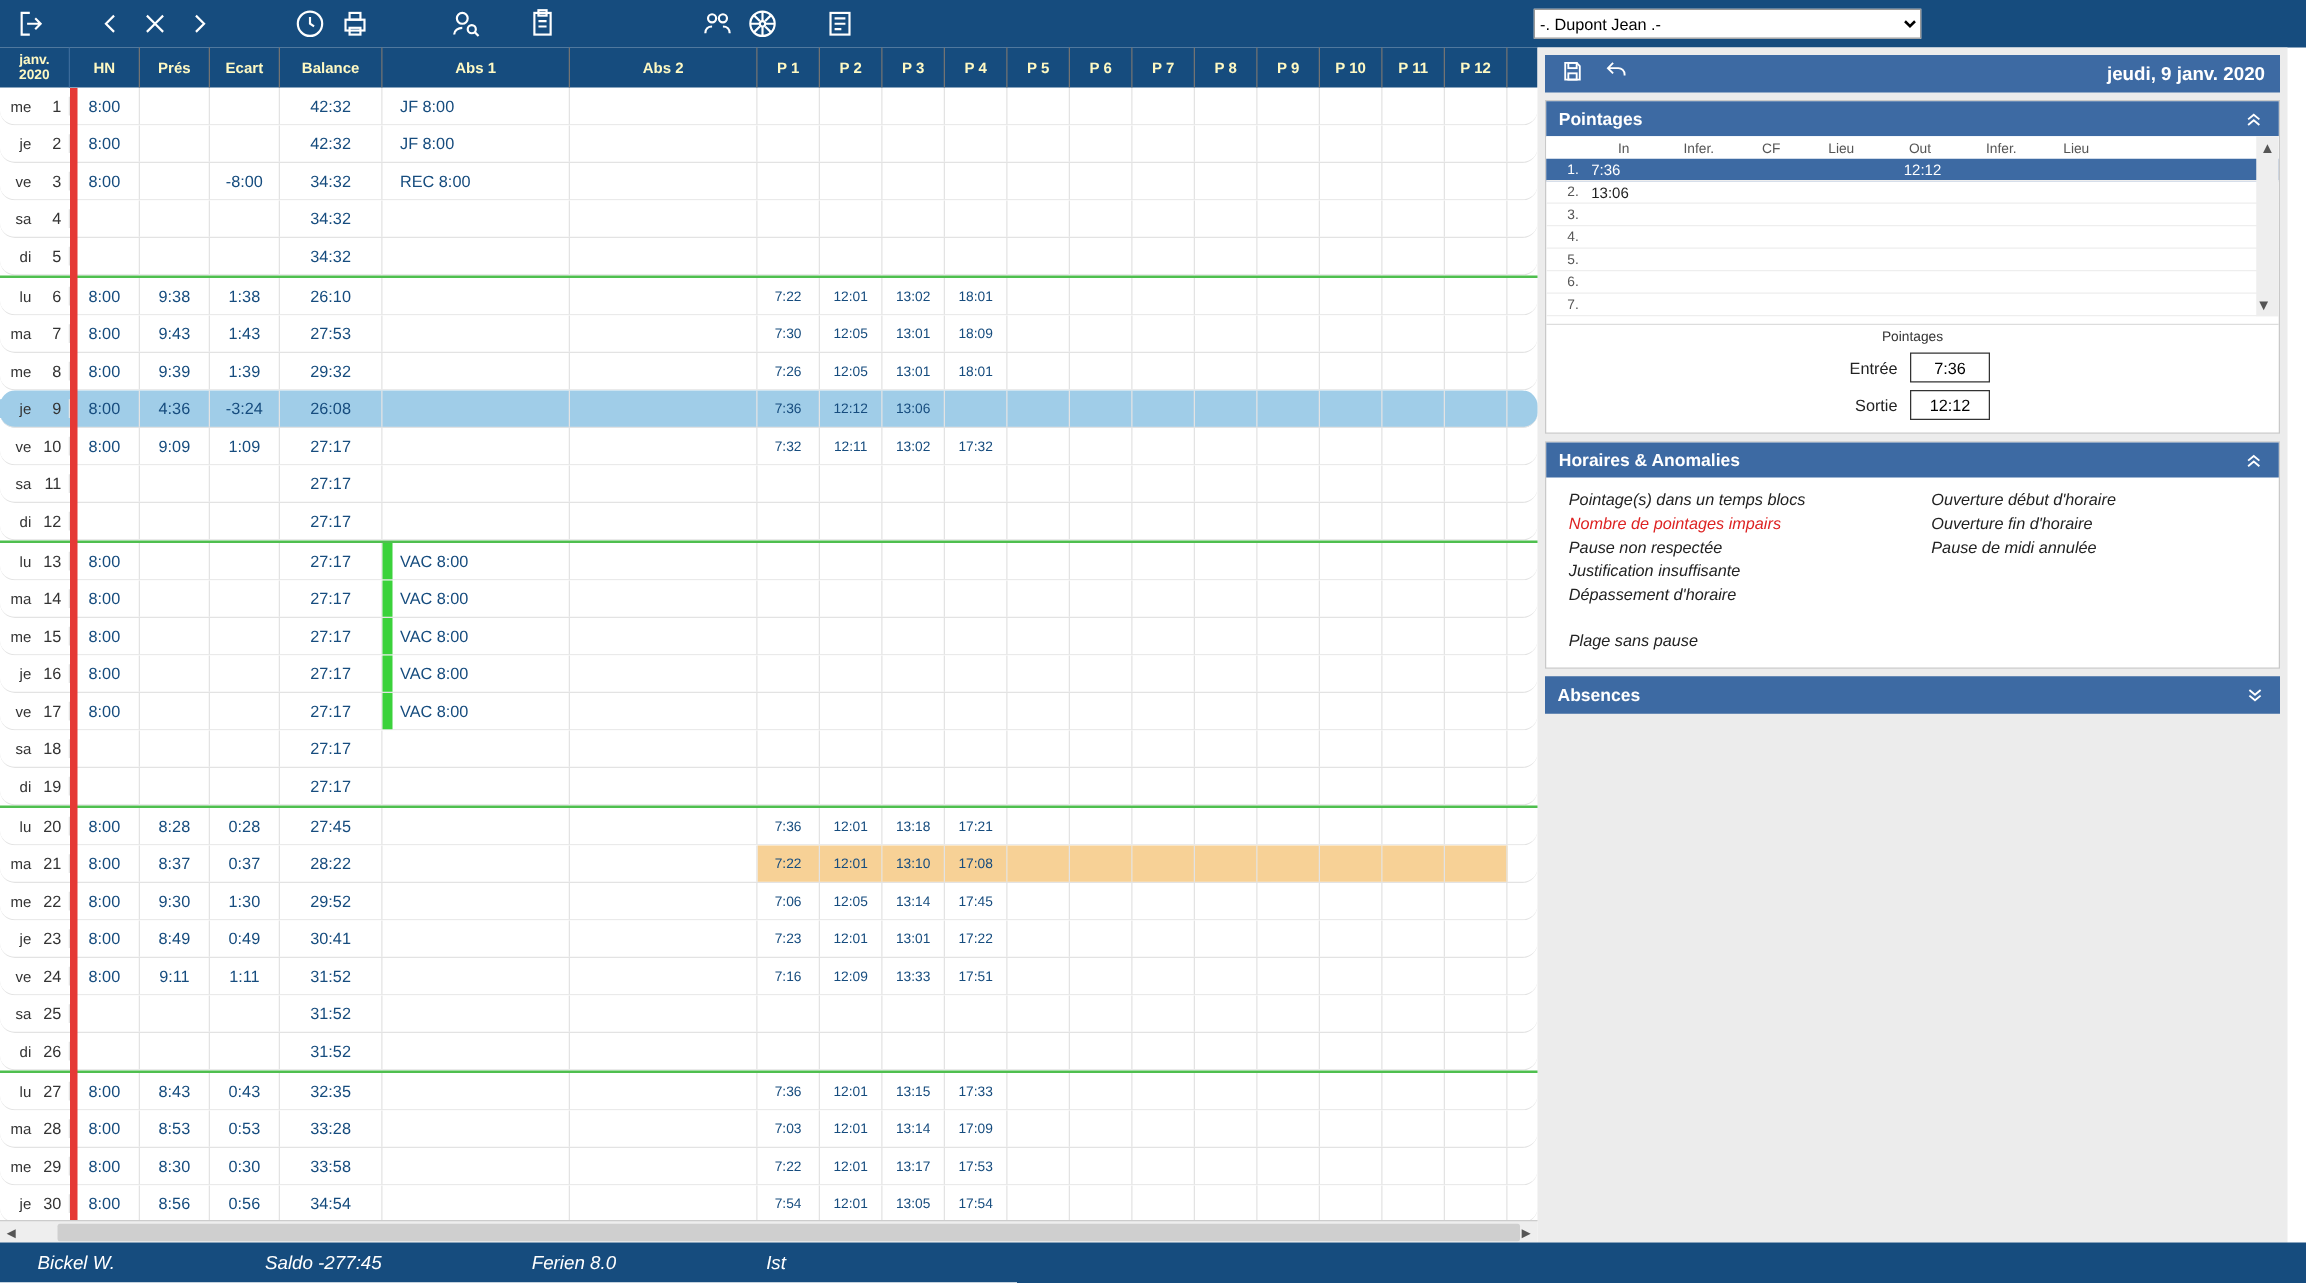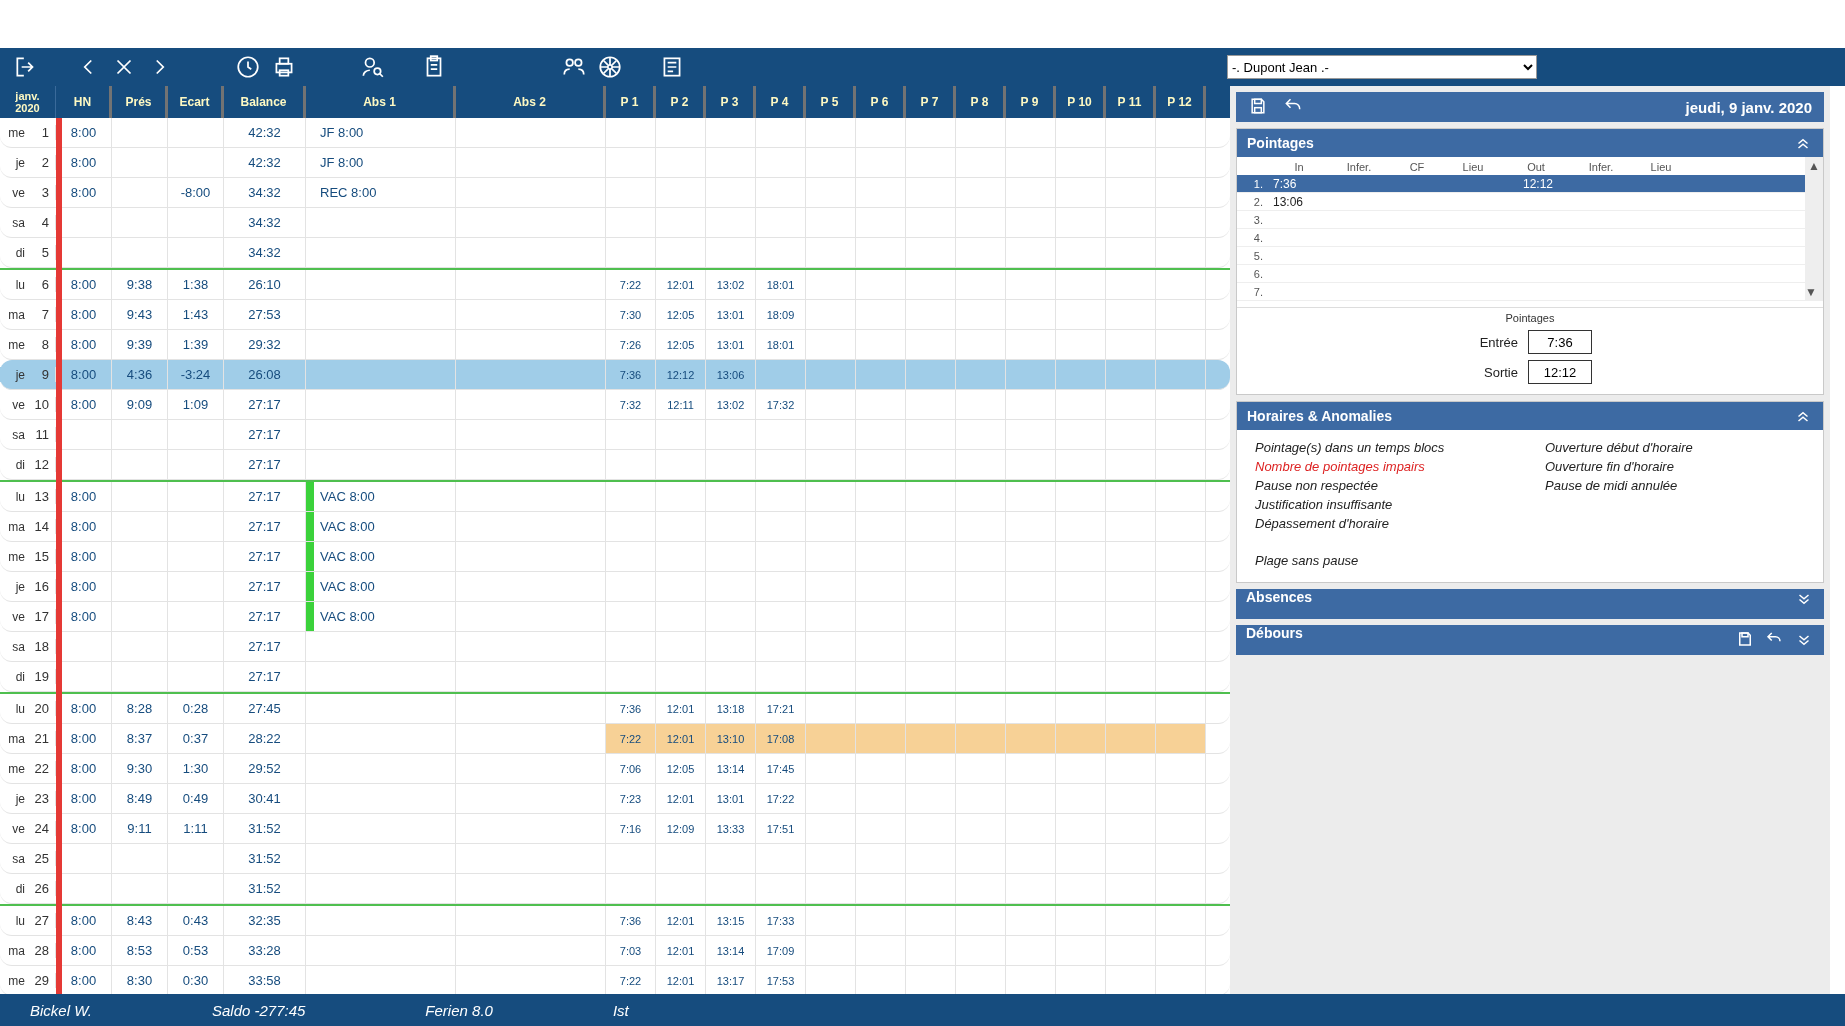--- a/index.html
+++ b/index.html
@@ -1,34 +1,34 @@
 <!DOCTYPE html>
 <html><head>
 <meta charset="utf-8">
 <style>
 * { box-sizing: border-box; margin: 0; padding: 0; }
 body { font-family: Arial, sans-serif; font-size: 12px; background: #fff; color: #222; overflow: hidden; width: 1845px; height: 1026px; position: relative; }
 
 
-.topbar { background: #164c7e; height: 38px; display: flex; align-items: center; padding: 0 8px; margin-top: 48px; }
+.topbar { background: #164c7e; height: 38px; display: flex; align-items: center; padding: 0 8px; }
 .topbar .iconbtn { width: 36px; height: 36px; display: flex; align-items: center; justify-content: center; cursor: pointer; }
 .topbar svg { stroke: #fff; fill: none; stroke-width: 1.6; }
 .topbar .gap { width: 26px; }
 .topbar .spacer { flex: 1; }
 .topbar select { width: 310px; height: 24px; font-size: 13px; border: 1px solid #999; background:#fff; }
 
 
 .main { display: flex; height: calc(100% - 38px - 32px); }
 .left { width: 1230px; display: flex; flex-direction: column; }
 .right { width: 600px; background: #ececec; padding: 6px 6px 0 6px; display:flex; flex-direction:column; gap:6px; overflow:hidden;}
 
 
 .gridhdr { background: #164c7e; color: #fef9c3; display: flex; height: 32px; font-size: 12px; font-weight: bold; }
 .gridhdr .mcol { width: 56px; display:flex; flex-direction:column; align-items:center; justify-content:center; font-size:11px; line-height:1.1; border-right:1px solid #3a6a9a;}
-.gridhdr .col { display:flex; align-items:center; justify-content:center; border-right:3px solid #737373; }
+.gridhdr .col { display:flex; align-items:center; justify-content:center; border-right:1px solid #737373; }
 .c-hn{width:56px}.c-pres{width:56px}.c-ecart{width:56px}.c-bal{width:82px}.c-abs1{width:150px}.c-abs2{width:150px}.c-p{width:50px}
 
 
 .grid { flex:1; overflow:auto; position:relative; }
 .row { display:flex; height:30px; align-items:center; border-bottom:1px solid #e3e3e3; font-size:13px; color:#164c7e;border-radius:12px; }
 .row .daylbl { width:56px; display:flex; justify-content:flex-end; align-items:center; padding-right:6px; color:#333; border-right:1px solid #e3e3e3; gap:6px;}
 .row .daylbl .dw{font-size:12px;}
 .row .daylbl .dn{font-size:13px; width:18px; text-align:right;}
 .row .c { display:flex; align-items:center; justify-content:center; height:100%; border-right:1px solid #e3e3e3;}
 .row .c-abs1, .row .c-abs2 { padding-left:14px; justify-content:flex-start; position:relative;}
@@ -76,21 +76,21 @@
 .msgbox.y{background:#fbfccb;}
 .msgbox.g{background:#dff3d6;}
 
 
 .anobody{display:flex; gap:30px; padding:10px 18px 14px 18px; font-size:13px;font-style:italic;}
 .anobody .col{flex:1; display:flex; flex-direction:column; gap:4px;}
 .anobody .red{color:#d22;}
 .anobody .sp{height:14px;}
 
 
-.collapsed { background:#3d6aa3; color:#fff; height:30px; display:flex; padding:0 10px; font-size:14px; font-weight:bold; justify-content:space-between;}
+.collapsed { background:#3d6aa3; color:#fff; height:30px; display:flex; align-items:center; padding:0 10px; font-size:14px; font-weight:bold; justify-content:space-between;}
 .collapsed .icons{display:flex; gap:10px; align-items:center;}
 .collapsed svg{stroke:#fff; fill:none; stroke-width:2;}
 
 
 .status { position:absolute; left:0; right:0; bottom:0; height:32px; background:#164c7e; color:#fff; display:flex; align-items:center; font-size:15px; font-style:italic; padding:0 30px; gap:120px;}
 </style>
 </head>
 <body>
 
 <div class="topbar">
@@ -1087,35 +1087,20 @@
           </div>
       </div>
     </div>
 
     <div class="collapsed">
       <span>Absences</span>
       <span class="picon"><svg width="20" height="18" viewBox="0 0 24 24">
             <path d="M6 8l6 5 6-5M6 14l6 5 6-5"></path>
           </svg></span>
     </div>
-    <div class="collapsed">
-      <span>Débours</span>
-      <span class="icons">
-        <span><svg width="18" height="18" viewBox="0 0 24 24">
-              <path d="M5 4h11l3 3v13H5z"></path>
-              <rect x="8" y="4" width="8" height="5"></rect>
-            </svg></span>
-        <span><svg width="20" height="18" viewBox="0 0 24 24">
-              <path d="M9 14l-5-5 5-5M4 9h10a6 6 0 016 6"></path>
-            </svg></span>
-        <span><svg width="20" height="18" viewBox="0 0 24 24">
-              <path d="M6 8l6 5 6-5M6 14l6 5 6-5"></path>
-            </svg></span>
-      </span>
-    </div>
   </div>
 </div>
 
 <div class="status">
   <span>Bickel W.</span>
   <span>Saldo -277:45</span>
   <span>Ferien 8.0</span>
   <span>Ist</span>
 </div>
 

